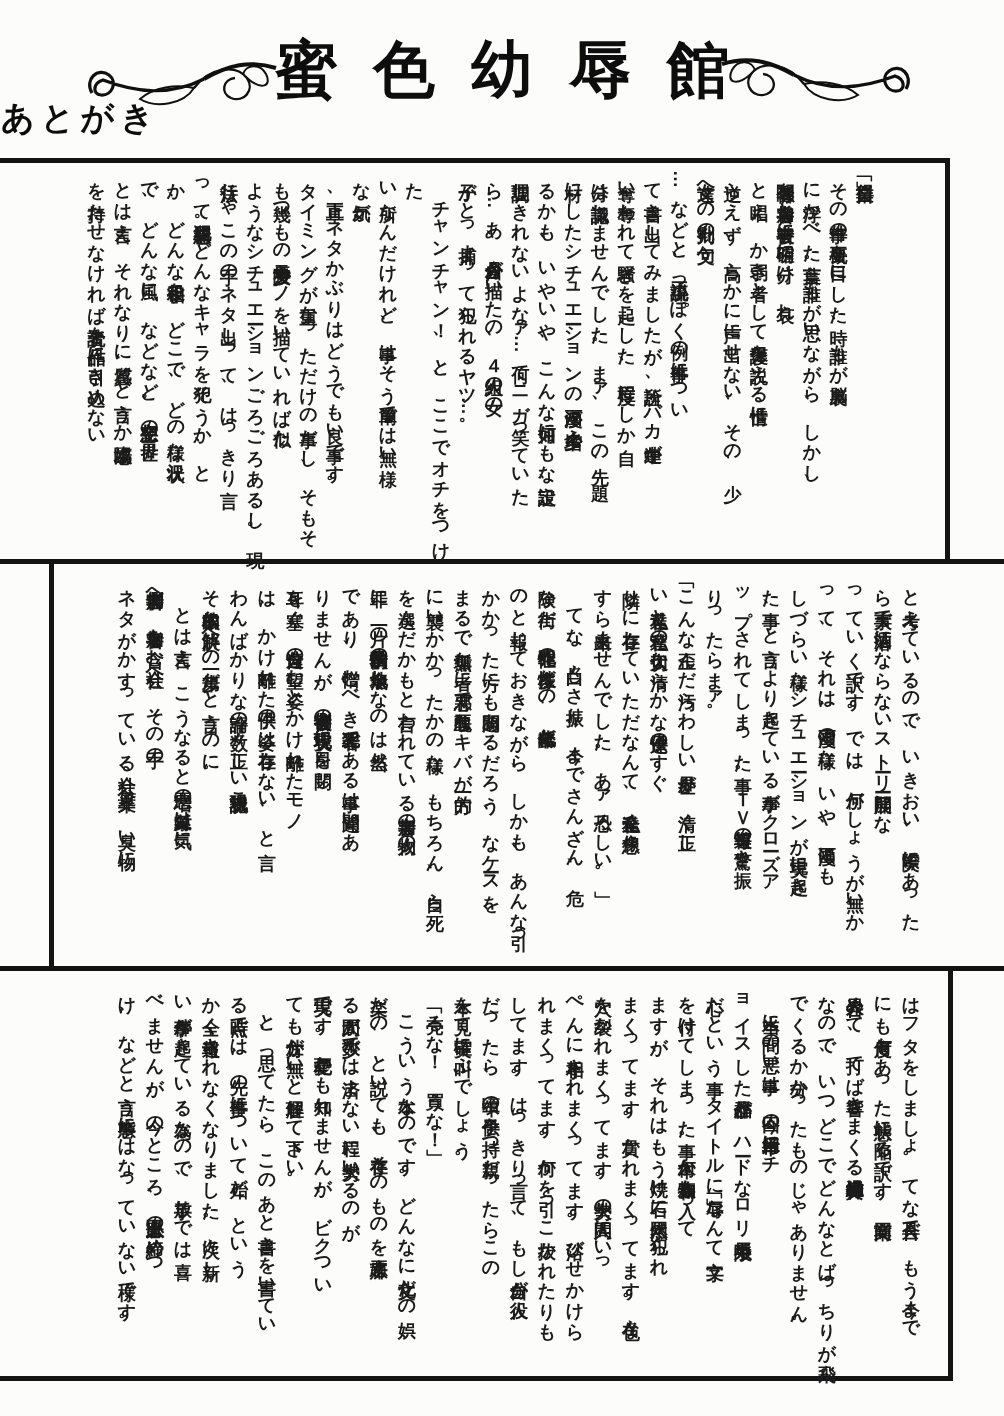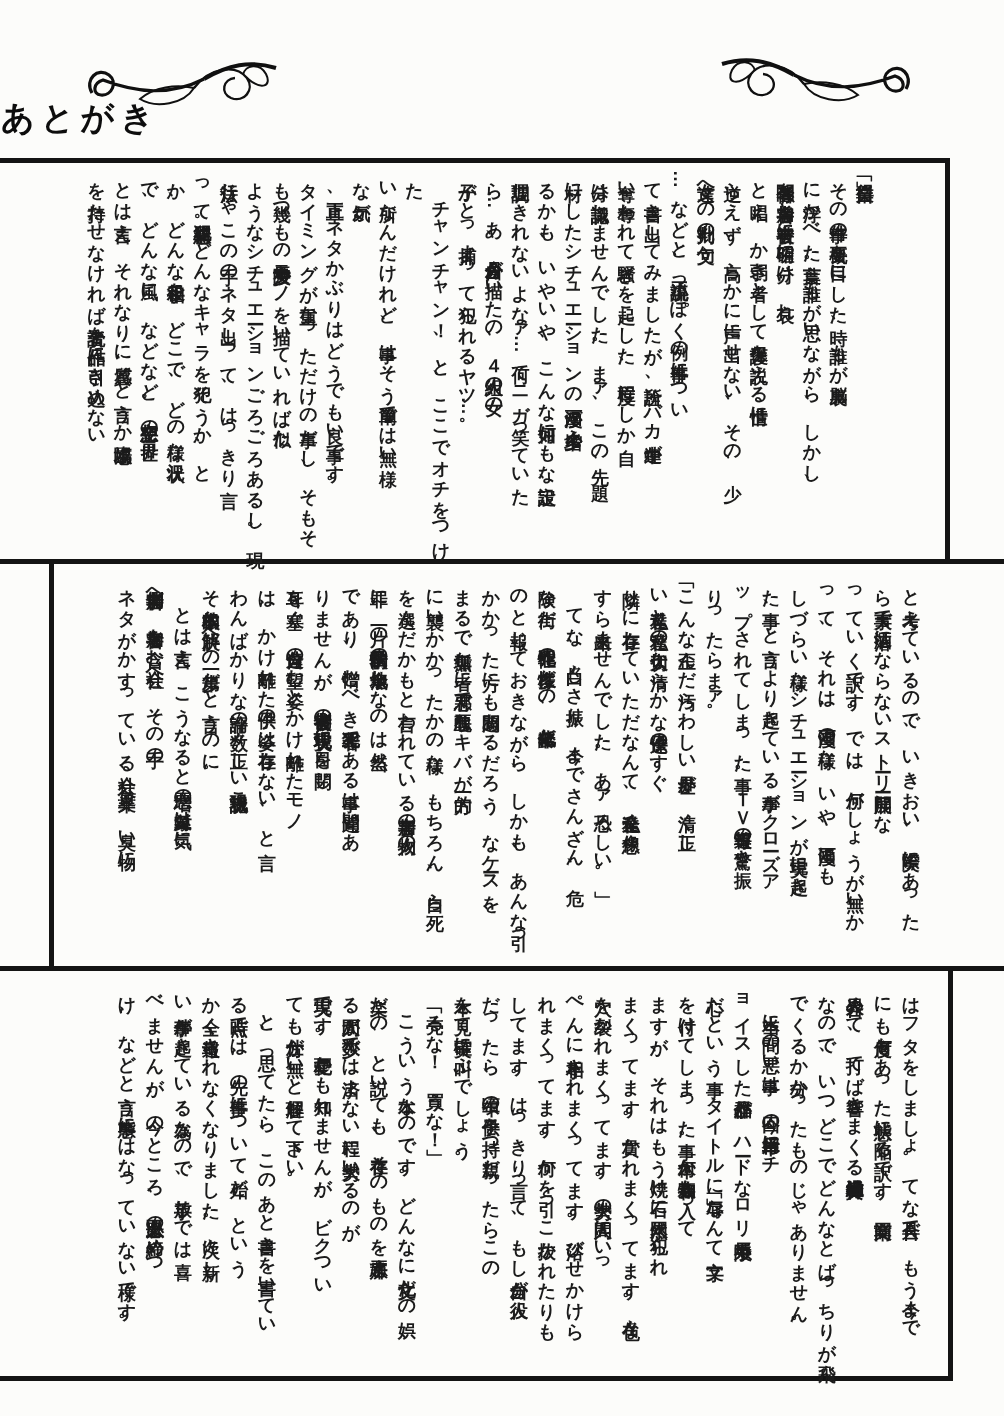--- a/index.html
+++ b/index.html
@@ -72,20 +72,21 @@
   <div class="flourish flourish-right">
     <svg viewBox="0 0 200 70" fill="none" stroke="#101010">
       <path d="M10 46 C2 32, 16 20, 27 28 C36 35, 30 49, 19 48 C10 47, 11 36, 21 33 C55 46, 88 49, 122 32" stroke-width="3.2"></path>
       <path d="M122 32 C146 18, 168 13, 194 21" stroke-width="4"></path>
       <path d="M58 52 C72 40, 94 37, 112 41 C102 57, 74 62, 58 52 Z" stroke-width="2"></path>
       <path d="M112 41 C128 20, 154 17, 165 31 C173 43, 162 56, 149 51 C138 46, 141 32, 153 31" stroke-width="2.4"></path>
       <path d="M165 31 C180 44, 190 39, 184 27 C178 16, 163 17, 161 28" stroke-width="2"></path>
     </svg>
   </div>
 
+  <div class="title">蜜色幼辱館</div>
   <div class="subtitle">あとがき</div>
 
   <div class="rule rule-a"></div>
   <div class="rule rule-b"></div>
   <div class="rule rule-c"></div>
   <div class="rule rule-d"></div>
   <div class="rule rule-e"></div>
   <div class="rule rule-f"></div>
   <div class="rule rule-g"></div>
 

